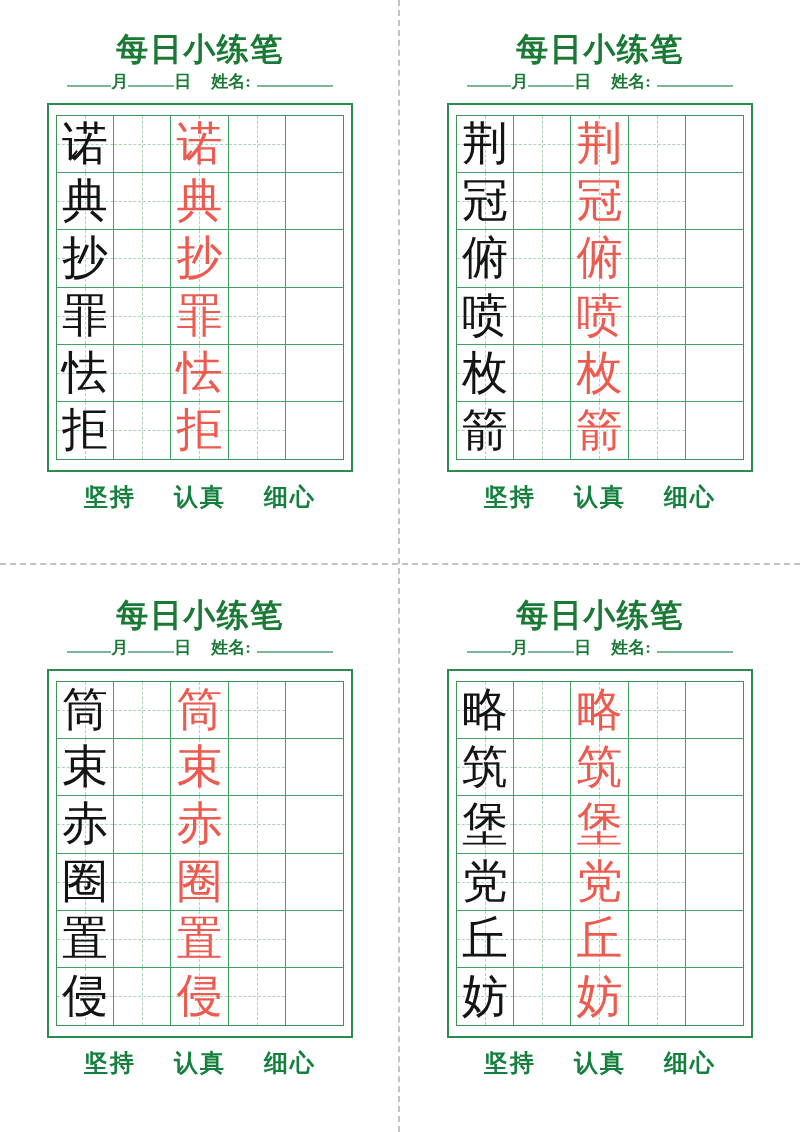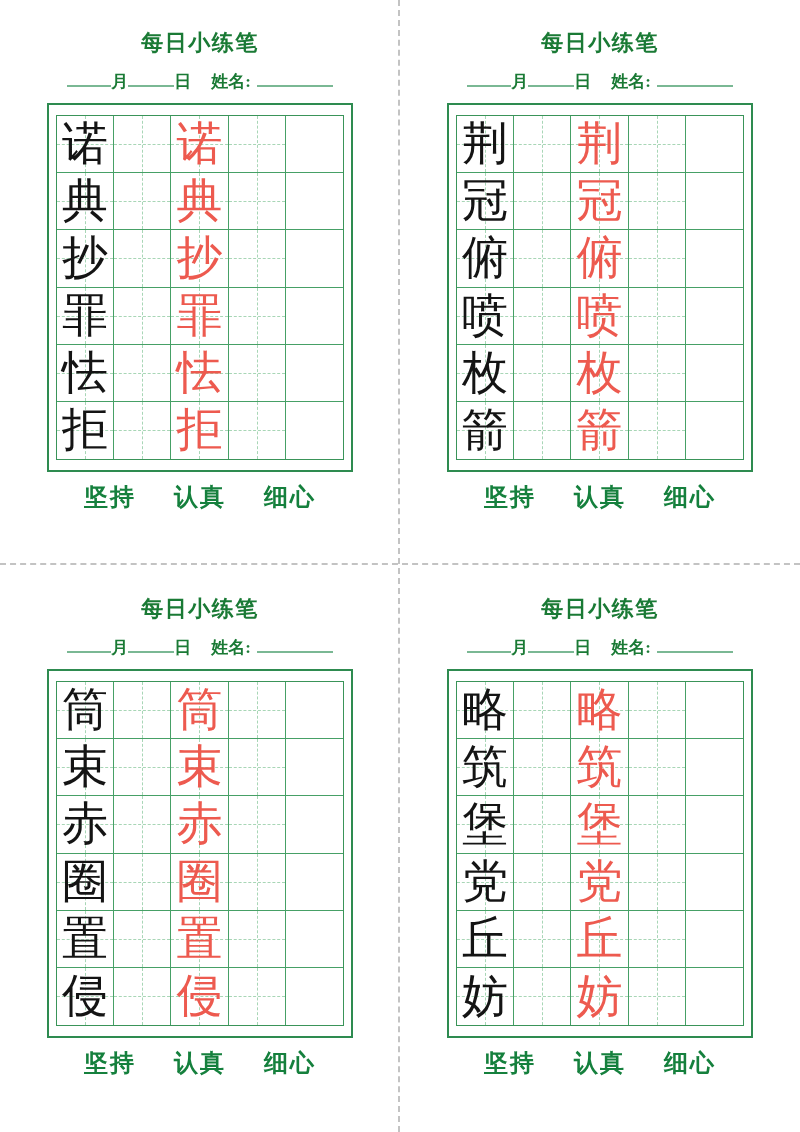--- a/index.html
+++ b/index.html
@@ -48,21 +48,21 @@
   .q2 { left: 0;     top: 566px; }
   .q3 { left: 400px; top: 566px; }
 
   .card-title {
     position: absolute;
     top: 28px;
     left: 0;
     width: 100%;
     margin: 0;
     text-align: center;
-    font-size: 22px;
+    font-size: 32px;
     font-weight: bold;
     letter-spacing: 1.5px;
     color: #1a7a35;
   }
 
   .date-row {
     position: absolute;
     top: 70px;
     left: 0;
     width: 100%;

